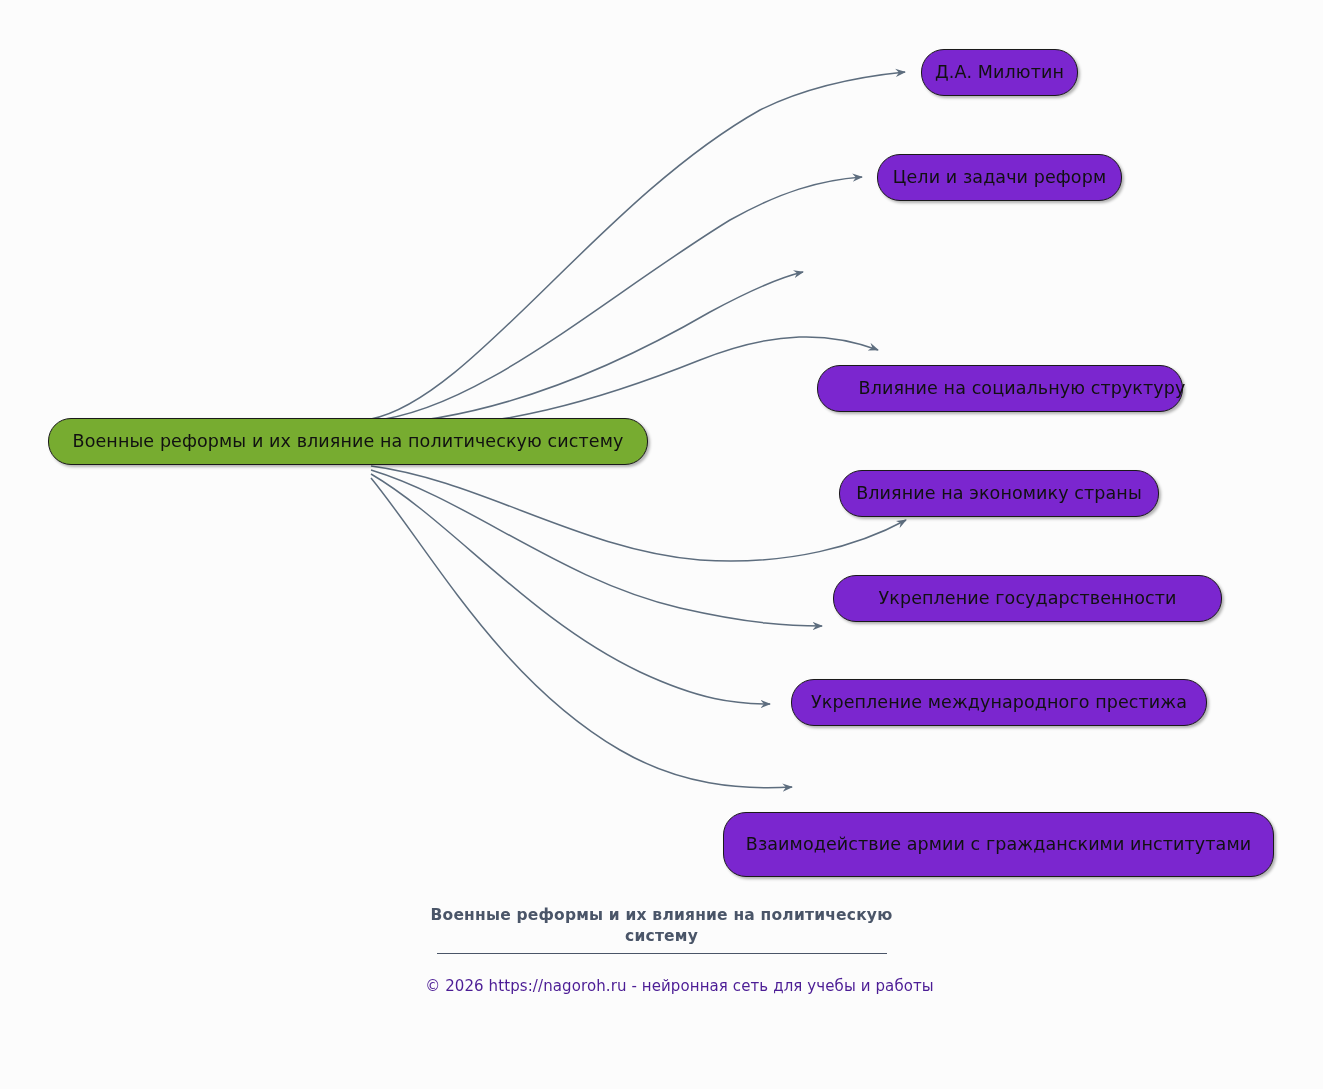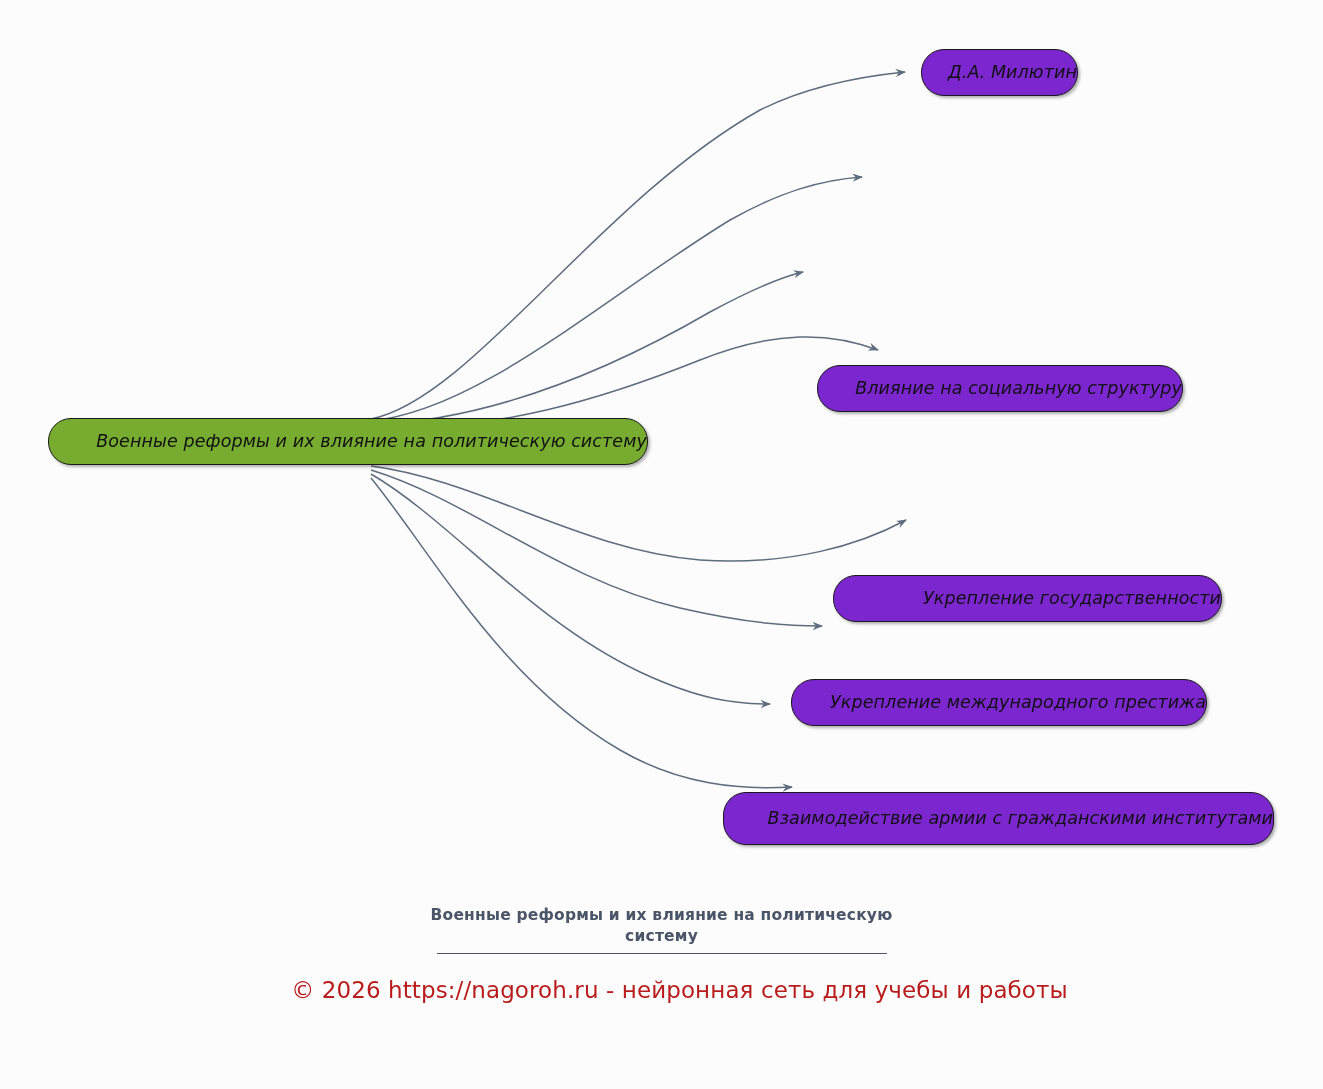--- a/index.html
+++ b/index.html
@@ -30,26 +30,25 @@
     width: 1323px;
     height: 1089px;
     pointer-events: none;
   }
 
   .node {
     position: absolute;
     box-sizing: border-box;
     display: flex;
     align-items: center;
-    justify-content: flex-end;
+    justify-content: center;
     border-radius: 23px;
     border: 1.6px solid #1a1a1a;
     box-shadow: 2px 2px 3px rgba(0,0,0,0.30);
     white-space: nowrap;
-    font-style: italic;
   }
   .node-label {
     font-size: 17.5px;
     color: #111111;
     letter-spacing: 0.1px;
     line-height: 1;
   }
 
   .node.root {
     background: #77ac30;
@@ -78,22 +77,22 @@
   .footer-divider {
     margin: 6px auto 0 auto;
     width: 450px;
     height: 1px;
     background: #4a5568;
     font-size: 0;
     line-height: 0;
   }
   .footer-copyright {
     margin-top: 23px;
-    font-size: 23px;
-    color: #b91c1c;
+    font-size: 15px;
+    color: #4c1d95;
     letter-spacing: 0.1px;
     margin-left: 36px;
   }
 </style>
 </head>
 <body>
 
 <div id="mindmap-canvas">
 
   <svg class="edge-layer" viewBox="0 0 1323 1089" width="1323" height="1089">
@@ -115,36 +114,42 @@
   </svg>
 
   <div class="node root" style="left:48px; top:418px; width:600px; height:47px;">
     <span class="node-label">Военные реформы и их влияние на политическую систему</span>
   </div>
 
   <div class="node child" style="left:921px; top:49px; width:157px; height:47px;">
     <span class="node-label">Д.А. Милютин</span>
   </div>
 
+  <div class="node child" style="left:877px; top:154px; width:245px; height:47px;">
+    <span class="node-label">Цели и задачи реформ</span>
+  </div>
 
 
   <div class="node child" style="left:817px; top:365px; width:366px; height:47px;padding-left:44px;">
     <span class="node-label">Влияние на социальную структуру</span>
   </div>
 
+  <div class="node child" style="left:839px; top:470px; width:320px; height:47px;">
+    <span class="node-label">Влияние на экономику страны</span>
+  </div>
 
   <div class="node child" style="left:833px; top:575px; width:389px; height:47px;">
     <span class="node-label">Укрепление государственности</span>
   </div>
 
   <div class="node child" style="left:791px; top:679px; width:416px; height:47px;">
     <span class="node-label">Укрепление международного престижа</span>
   </div>
 
-  <div class="node child" style="left:723px; top:792px; width:551px; height:53px;">
+  <div class="node child" style="left:723px; top:812px; width:551px; height:65px;">
     <span class="node-label">Взаимодействие армии с гражданскими институтами</span>
   </div>
 
 </div>
 
 <div class="footer">
   <div class="footer-title">Военные реформы и их влияние на политическую систему</div>
   <div class="footer-divider"></div>
   <div class="footer-copyright">© 2026 https://nagoroh.ru - нейронная сеть для учебы и работы</div>
 </div>

